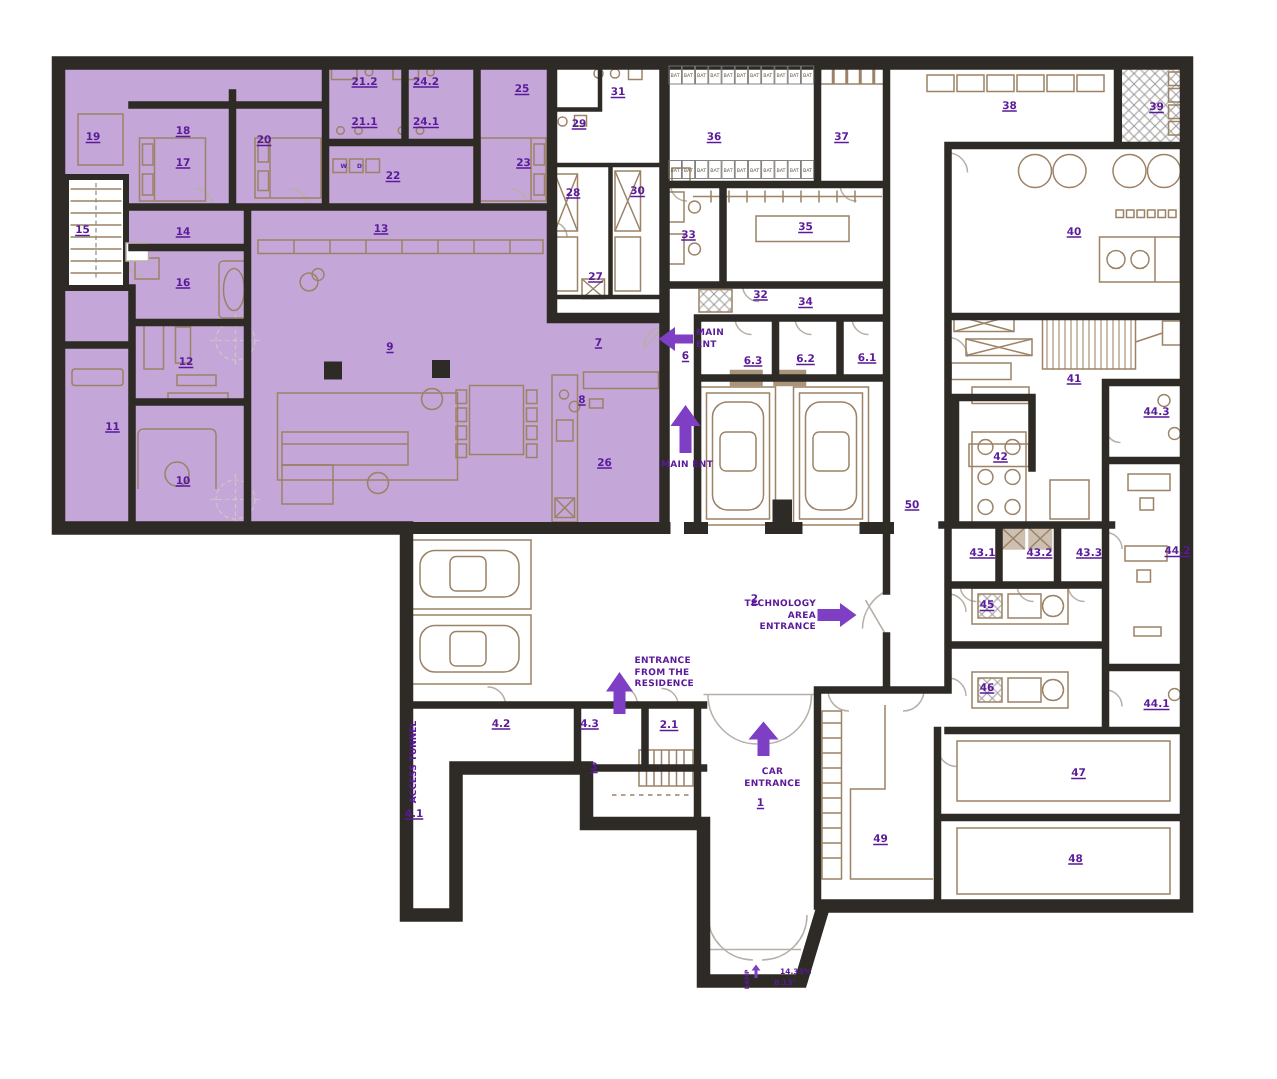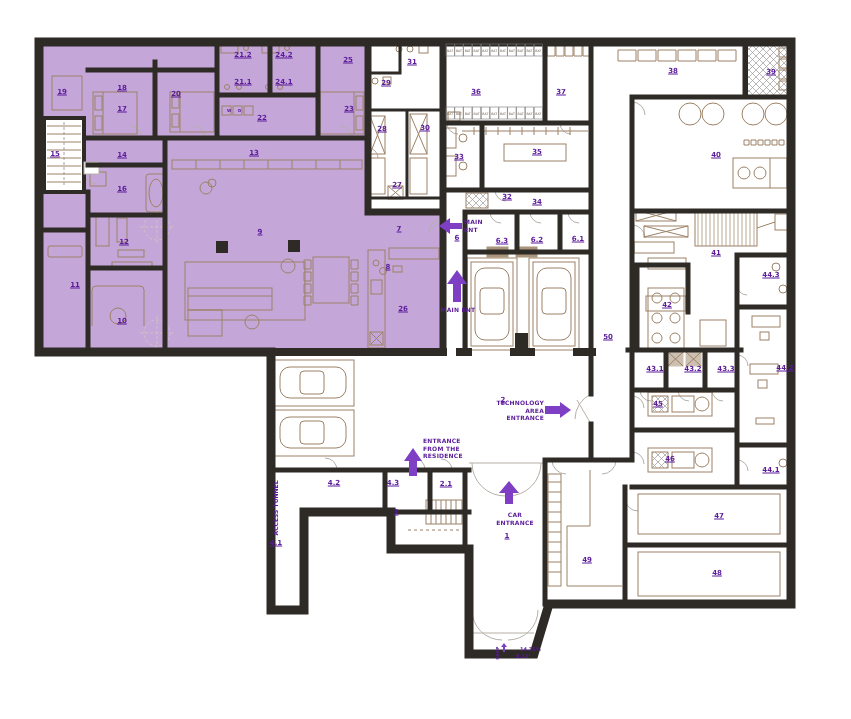--- a/index.html
+++ b/index.html
@@ -373,21 +373,21 @@
     <div class="room-label" style="left: 716px; top: 155px;">40</div>
     <div class="room-label" style="left: 716px; top: 253px;">41</div>
     <div class="room-label" style="left: 667px; top: 305px;">42</div>
     <div class="room-label" style="left: 655px; top: 369px;">43.1</div>
     <div class="room-label" style="left: 693px; top: 369px;">43.2</div>
     <div class="room-label" style="left: 726px; top: 369px;">43.3</div>
     <div class="room-label" style="left: 771px; top: 470px; text-align: right;">44.1</div>
     <div class="room-label" style="left: 769px; top: 368px; margin-left: 16px;">44.2</div>
     <div class="room-label" style="left: 771px; top: 275px;">44.3</div>
     <div class="room-label" style="left: 658px; top: 404px;">45</div>
-    <div class="room-label" style="left: 658px; top: 459px; margin-left: 12px;">46</div>
+    <div class="room-label" style="left: 658px; top: 459px;">46</div>
     <div class="room-label" style="left: 719px; top: 516px;">47</div>
     <div class="room-label" style="left: 717px; top: 573px;">48</div>
     <div class="room-label" style="left: 587px; top: 560px;">49</div>
     <div class="room-label" style="left: 608px; top: 337px;">50</div>
     <div class="ent-label" style="left: 464px; top: 218px; width: 34px; text-align: left;">MAIN ENT</div>
     <div class="ent-label" style="left: 438px; top: 306px; width: 40px; text-align: center;">MAIN ENT</div>
     <div class="ent-label" style="left: 496px; top: 399px; width: 48px; text-align: right;">TECHNOLOGY AREA ENTRANCE</div>
     <div class="ent-label" style="left: 423px; top: 437px; width: 55px; text-align: left;">ENTRANCE FROM THE RESIDENCE</div>
     <div class="ent-label" style="left: 490px; top: 511px; width: 50px; text-align: center;">CAR ENTRANCE</div>
     <div class="anno rot" style="left: 276px; top: 508px; font-size: 6px;">ACCESS TUNNEL</div>

